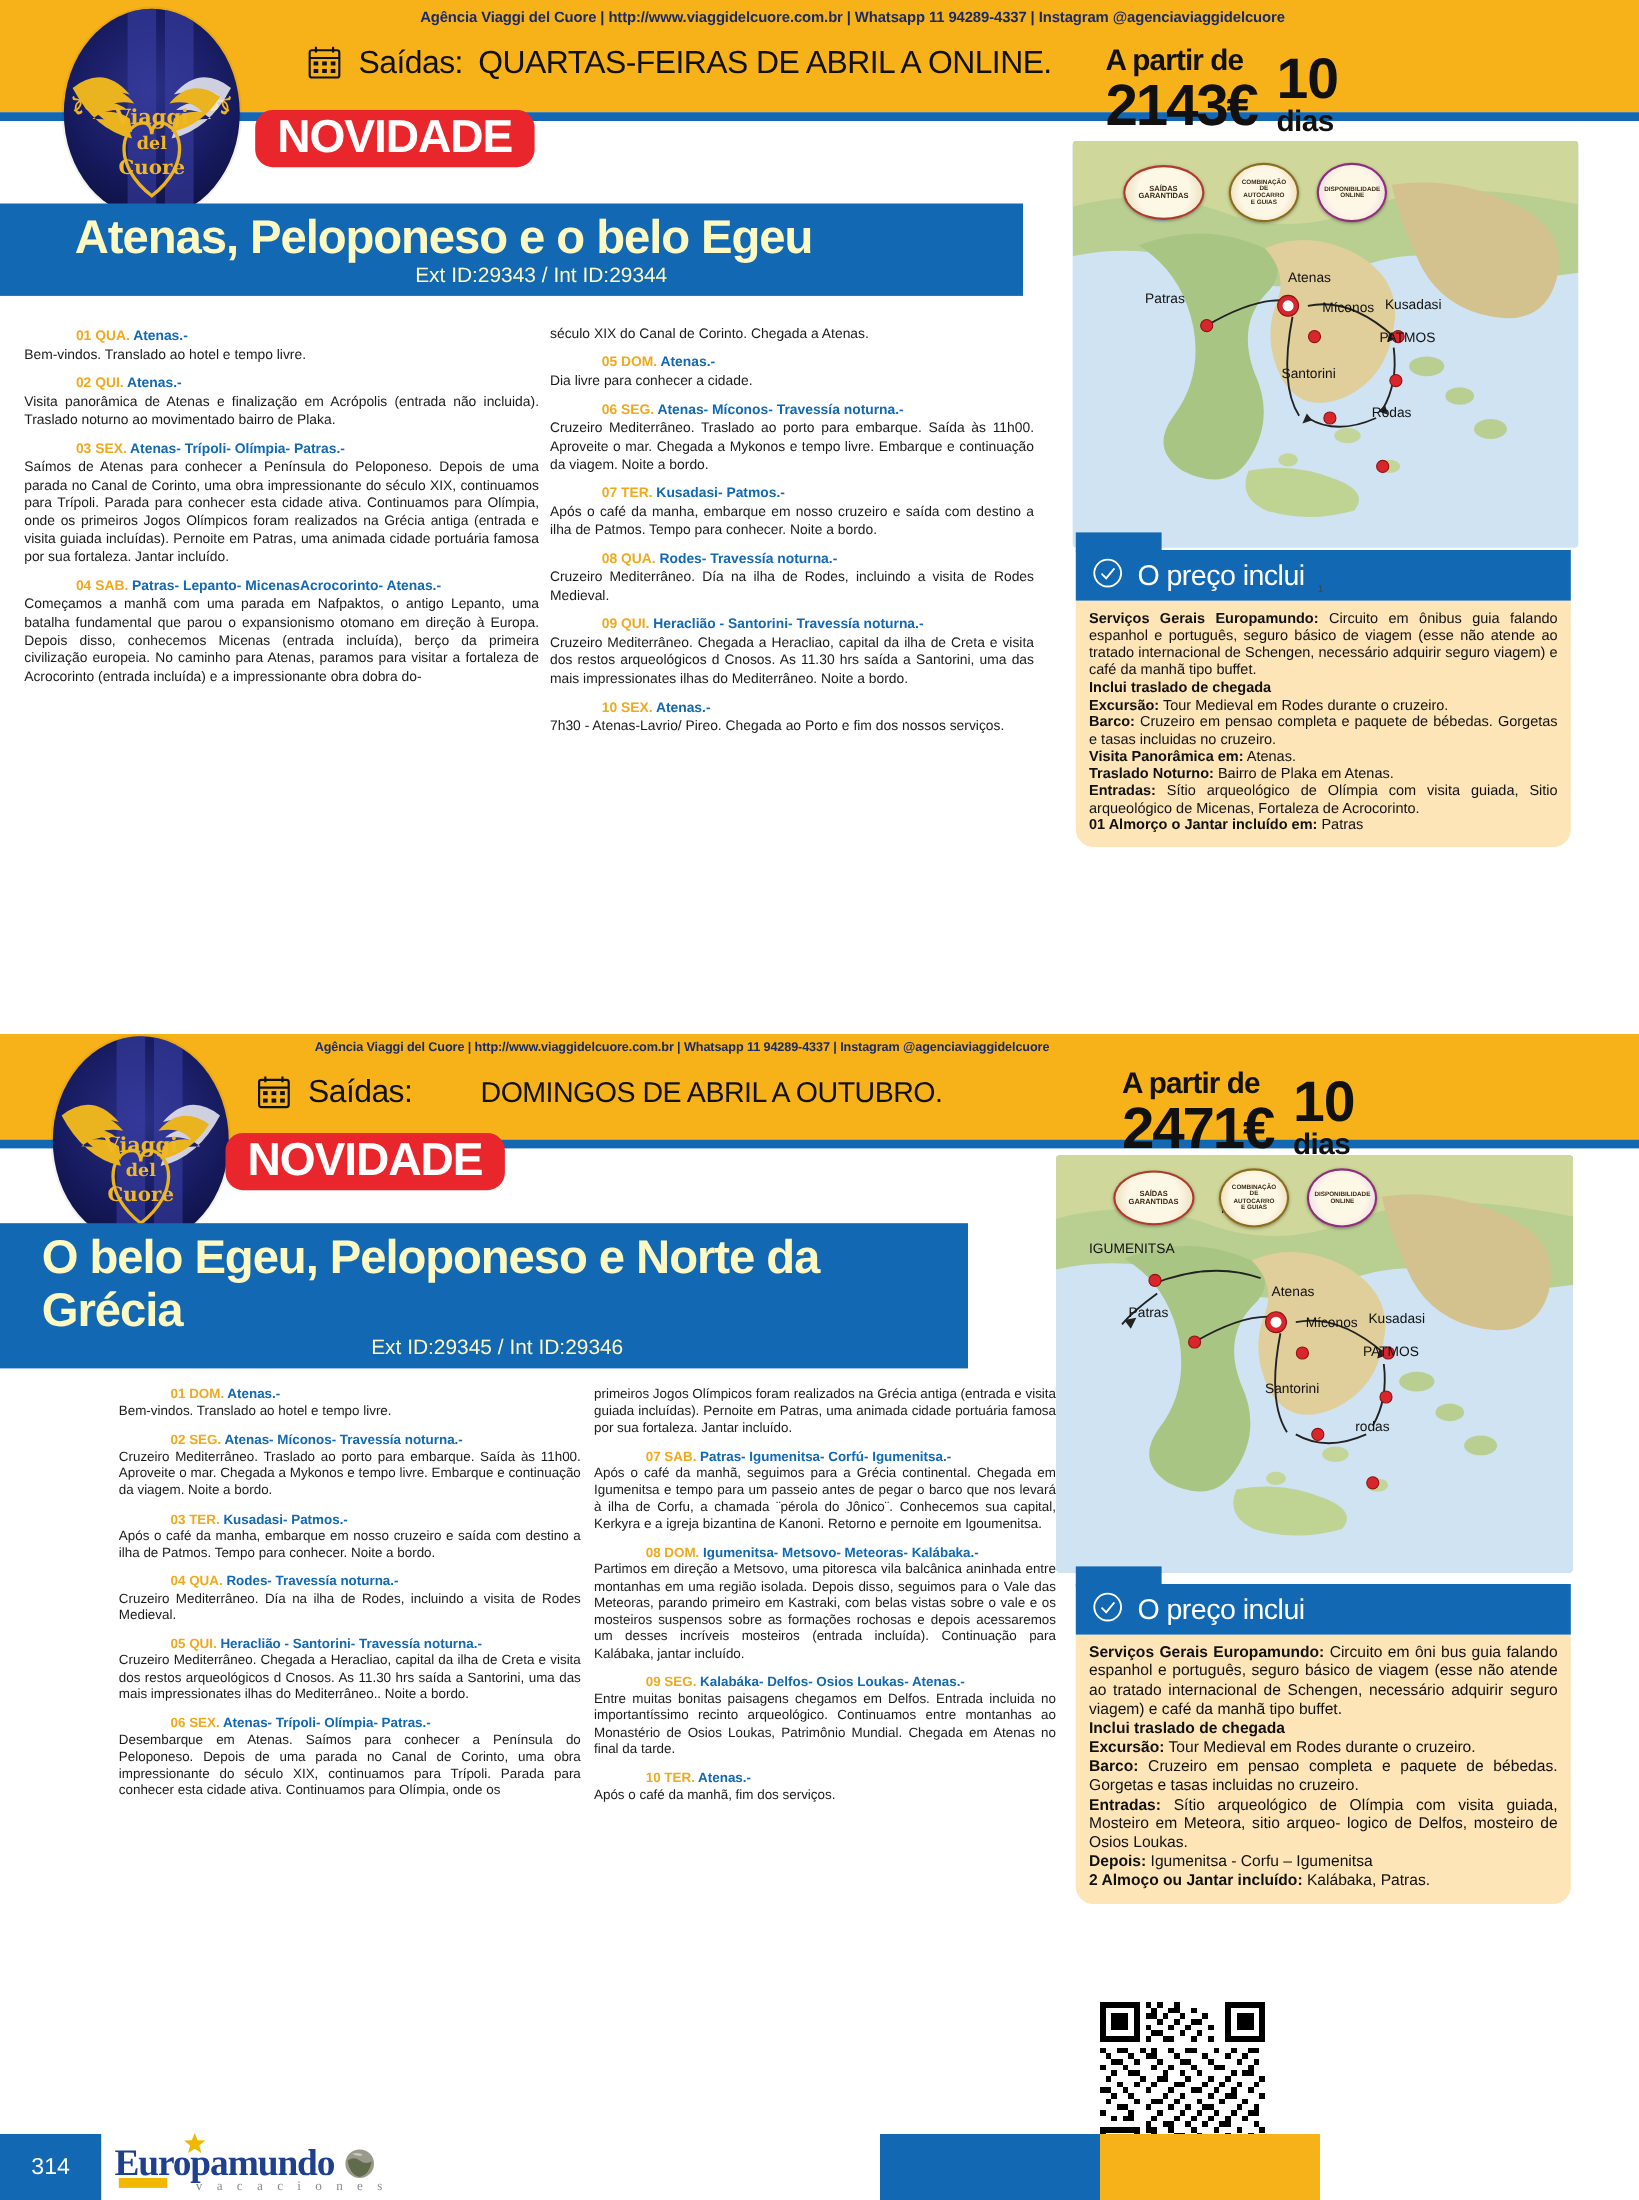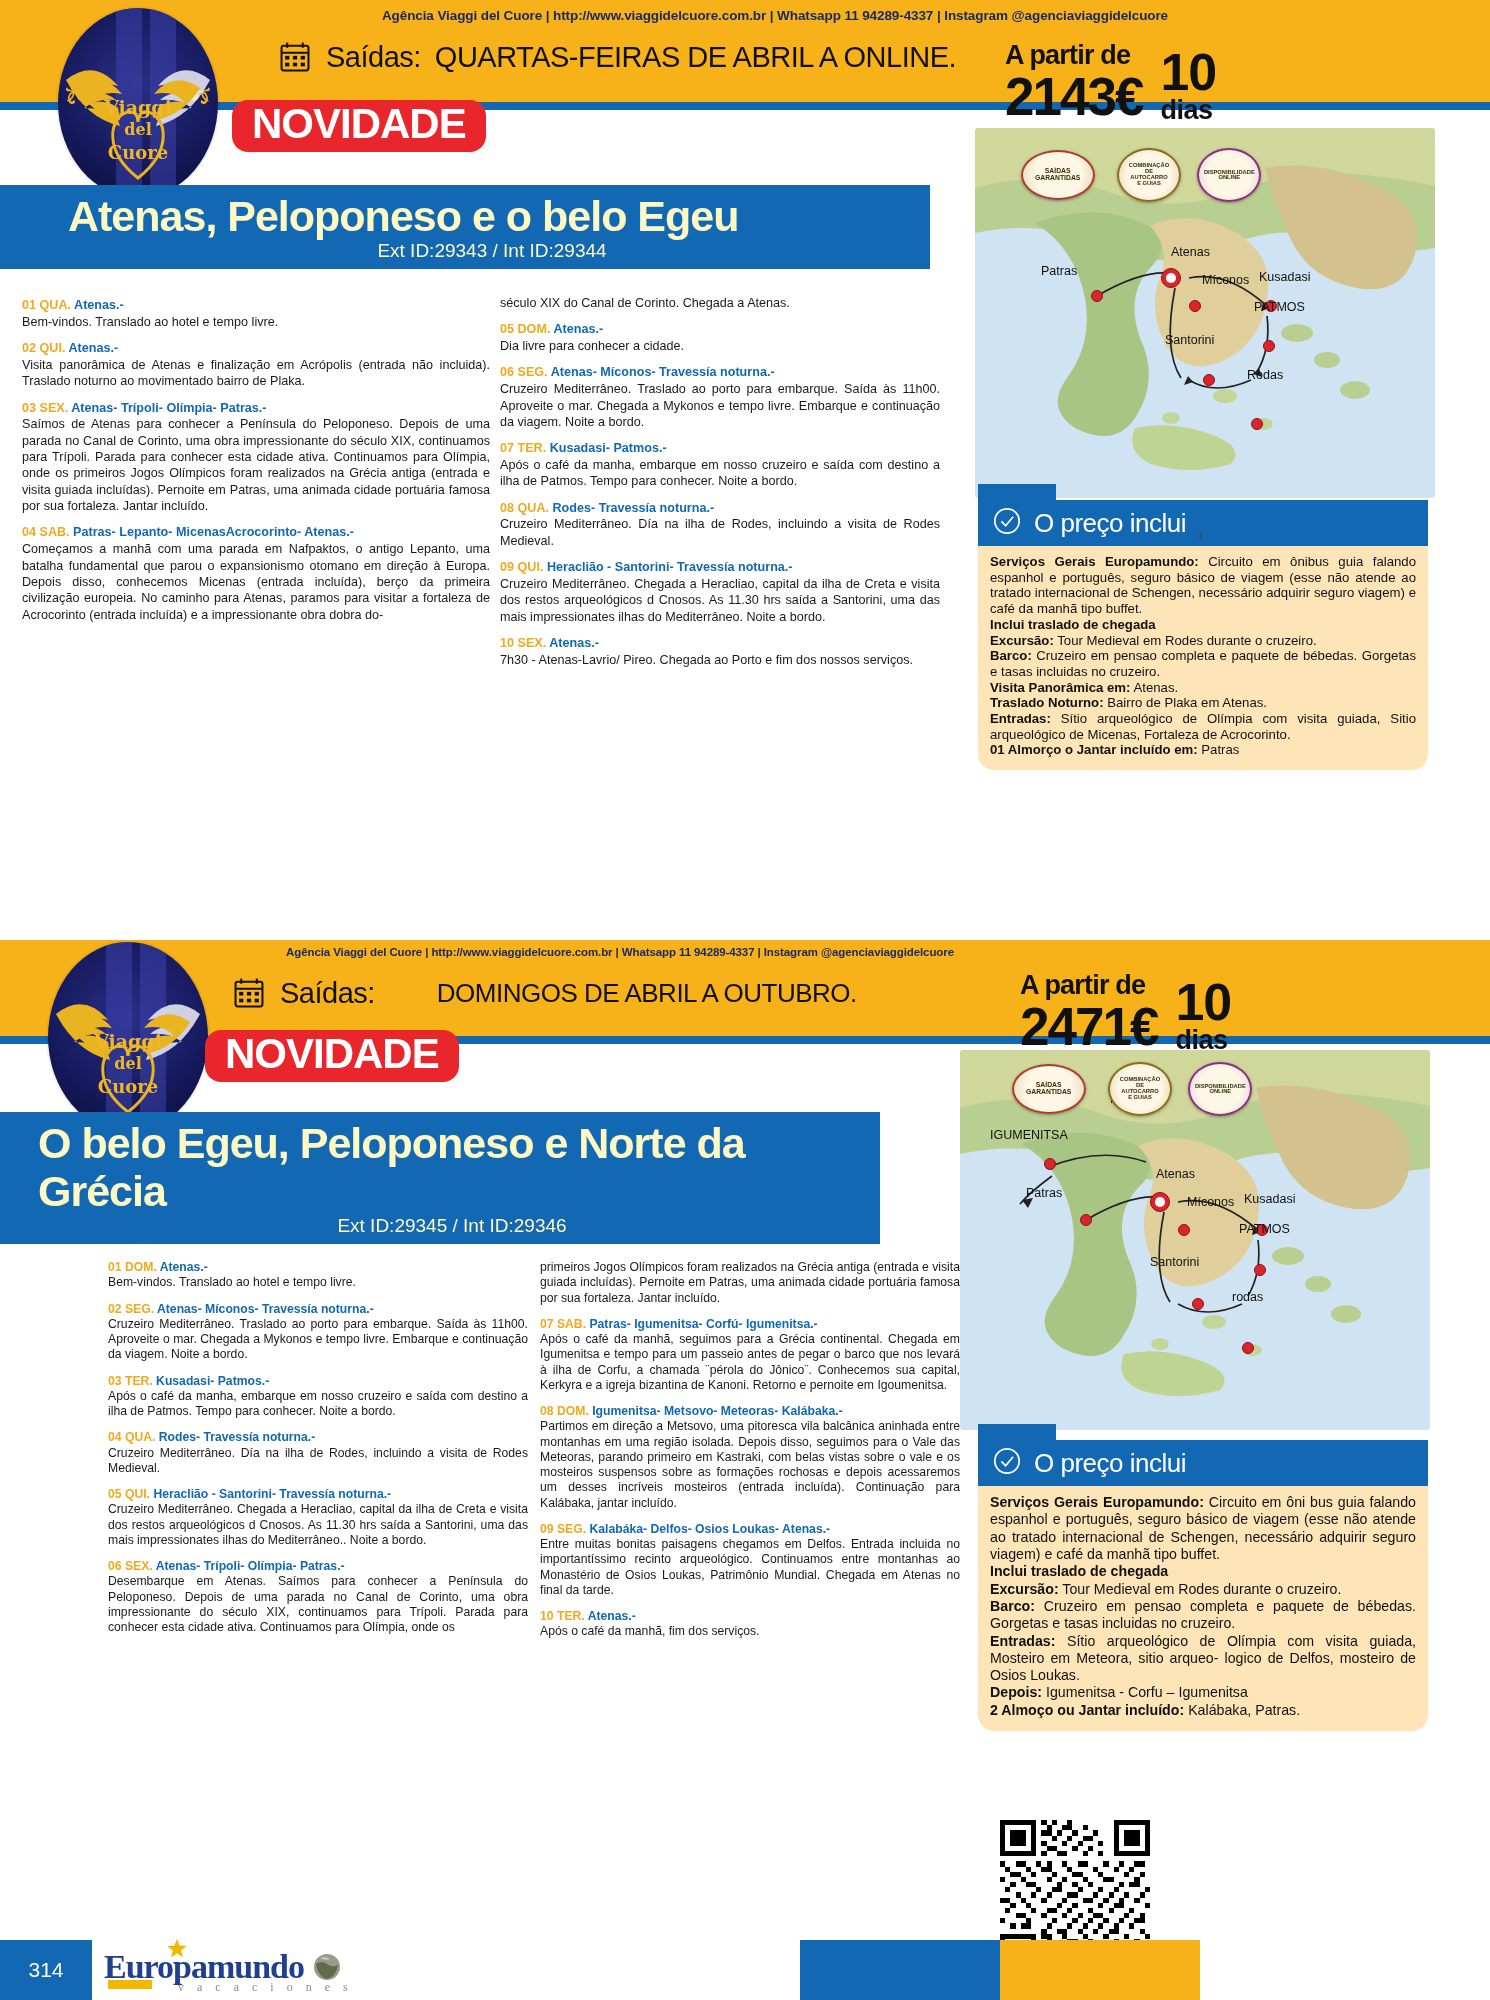--- a/index.html
+++ b/index.html
@@ -84,21 +84,21 @@
   }
   .title-ids {
     font-size:19px; font-weight:normal; letter-spacing:0px;
     padding:0 18px 3px 18px;
     text-align:center;
   }
 
   
   .itin { position:absolute; color:#1a1a1a; }
   .day { margin-bottom:11px; }
-  .day-head { font-size:12.6px; font-weight:bold; line-height:1.25; }
+  .day-head { font-size:12.6px; font-weight:bold; line-height:1.25;margin-left:47px; }
   .day-num { color:#f0a91e; }
   .day-title { color:#1268b3; }
   .day-body { font-size:12.6px; line-height:1.30; color:#1a1a1a; text-align:justify; }
 
   .itin.narrow .day-head { font-size:12.2px; }
   .itin.narrow .day-body { font-size:12.2px; line-height:1.25; }
 
   
   .inc-wrap { position:absolute; }
   .inc-header {

